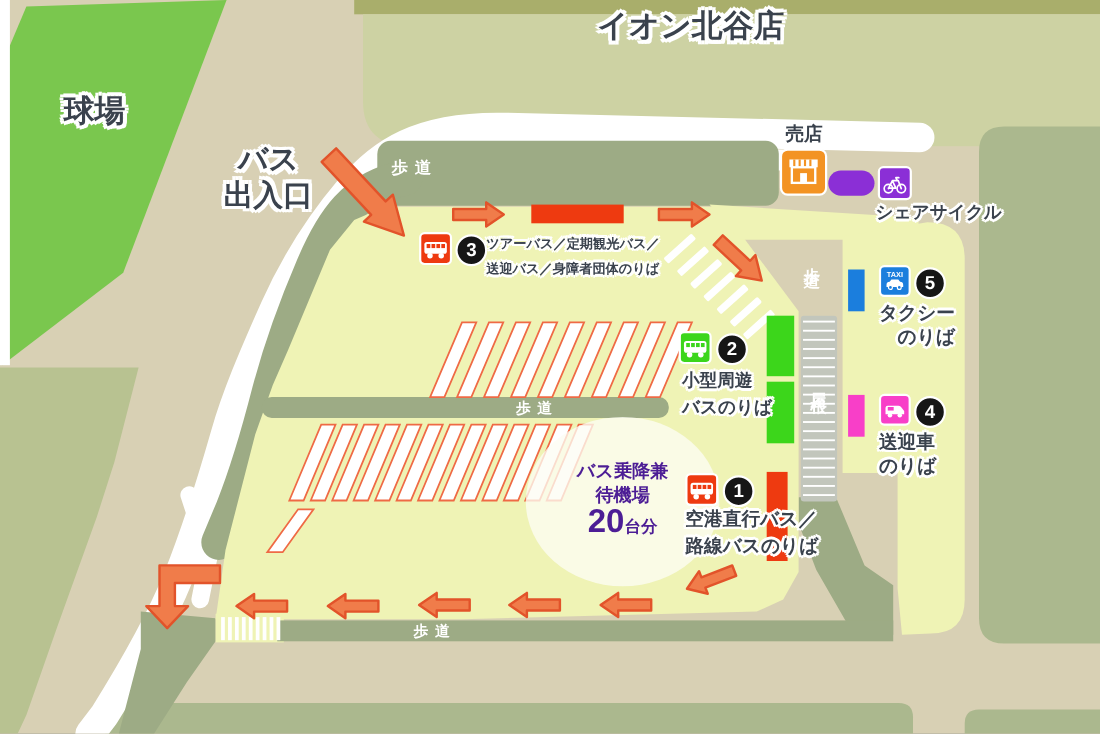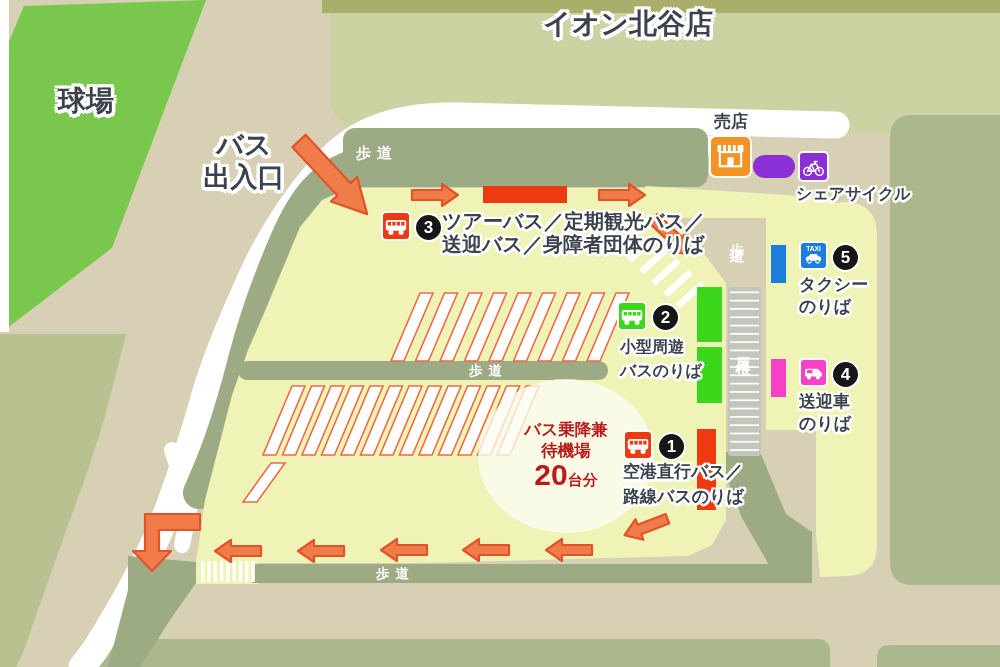--- a/index.html
+++ b/index.html
@@ -14,21 +14,21 @@
   .white{color:#fff;font-weight:bold;}
   .vert{writing-mode:vertical-rl;letter-spacing:5px;}
   .ctr{text-align:center;}
   .pstripe{fill:#fff;stroke:#ef6a45;stroke-width:1.6;}
   .arrow{fill:#f07c4a;stroke:#e2532a;stroke-width:2.2;stroke-linejoin:round;}
   .icon{position:absolute;border:2.5px solid #fff;border-radius:5px;box-sizing:border-box;}
   .icon svg{display:block;width:100%;height:100%;}
   .numcirc{position:absolute;width:25px;height:25px;border-radius:50%;background:#161616;
      border:2px solid #fff;color:#fff;font-weight:bold;font-size:17px;line-height:25px;
      text-align:center;box-sizing:content-box;}
-  .waiting{color:#b91c1c;font-weight:bold;font-size:16.5px;line-height:1.25;}
+  .waiting{color:#4c1d95;font-weight:bold;font-size:16.5px;line-height:1.25;}
   .waiting .big{font-size:30px;line-height:1;}
   .waiting .unit{font-size:15px;}
 </style>
 </head>
 <body>
 
 <div class="map">
 
   <svg class="base" width="1000" height="667" viewBox="0 0 1000 667">
     <defs>
@@ -201,21 +201,21 @@
       <rect x="3" y="7.5" width="22" height="11.5" rx="2.5" fill="#fff"></rect>
       <rect x="5.2" y="9.5" width="3.6" height="4" fill="currentColor"></rect>
       <rect x="10" y="9.5" width="3.6" height="4" fill="currentColor"></rect>
       <rect x="14.8" y="9.5" width="3.6" height="4" fill="currentColor"></rect>
       <rect x="19.6" y="9.5" width="3.6" height="4" fill="currentColor"></rect>
       <circle cx="8.5" cy="21" r="2.7" fill="#fff"></circle>
         <circle cx="19.5" cy="21" r="2.7" fill="#fff"></circle>
     </svg>
   </div>
   <div class="numcirc" style="left:414px;top:213px;">3</div>
-  <div class="lbl o2" style="left:442px;top:210px;font-size:20px;line-height:23px;">
+  <div class="lbl o2" style="left:442px;top:210px;font-size:12px;line-height:23px;">
     <div>ツアーバス／定期観光バス／</div>
     <div>送迎バス／身障者団体のりば</div>
   </div>
 
   <div class="icon" style="left:617px;top:301px;width:30px;height:30px;background:#3cd61b;color:#3cd61b;">
     <svg viewBox="0 0 28 28">
       <rect x="3" y="7.5" width="22" height="11.5" rx="2.5" fill="#fff"></rect>
       <rect x="5.2" y="9.5" width="3.6" height="4" fill="currentColor"></rect>
       <rect x="10" y="9.5" width="3.6" height="4" fill="currentColor"></rect>
       <rect x="14.8" y="9.5" width="3.6" height="4" fill="currentColor"></rect>
@@ -249,21 +249,21 @@
 
   <div class="icon" style="left:799px;top:241px;width:29px;height:29px;background:#1b7edd;color:#1b7edd;">
     <svg viewBox="0 0 28 28">
       <text x="14" y="9.5" text-anchor="middle" font-size="7.5" font-weight="bold" fill="#fff">TAXI</text>
       <path d="M5.5,20 v-2 q0-3.2 3.2-3.2 l1.8-2.4 h7 l1.8,2.4 q3.2,0 3.2,3.2 v2 z" fill="#fff"></path>
       <circle cx="9.5" cy="20.5" r="2" fill="currentColor" stroke="#fff" stroke-width="1.2"></circle>
       <circle cx="18.5" cy="20.5" r="2" fill="currentColor" stroke="#fff" stroke-width="1.2"></circle>
     </svg>
   </div>
   <div class="numcirc" style="left:831px;top:243px;">5</div>
-  <div class="lbl o2" style="left:799px;top:274px;font-size:17px;line-height:22px;">
+  <div class="lbl o2" style="left:799px;top:274px;font-size:17px;line-height:22px;text-align:right;">
     <div>タクシー</div>
     <div>のりば</div>
   </div>
 
   <div class="icon" style="left:799px;top:358px;width:29px;height:29px;background:#f83fc8;color:#f83fc8;">
     <svg viewBox="0 0 28 28">
       <path d="M4.5,18.5 v-6.5 q0-2.2 2.2-2.2 h10.8 q1.6,0 2.6,1.2 l3.4,4.2 v3.3 z" fill="#fff"></path>
       <rect x="6.8" y="11.2" width="6" height="3.6" fill="currentColor"></rect>
       <circle cx="9" cy="19.5" r="2.3" fill="#fff"></circle>
         <circle cx="19" cy="19.5" r="2.3" fill="#fff"></circle>

